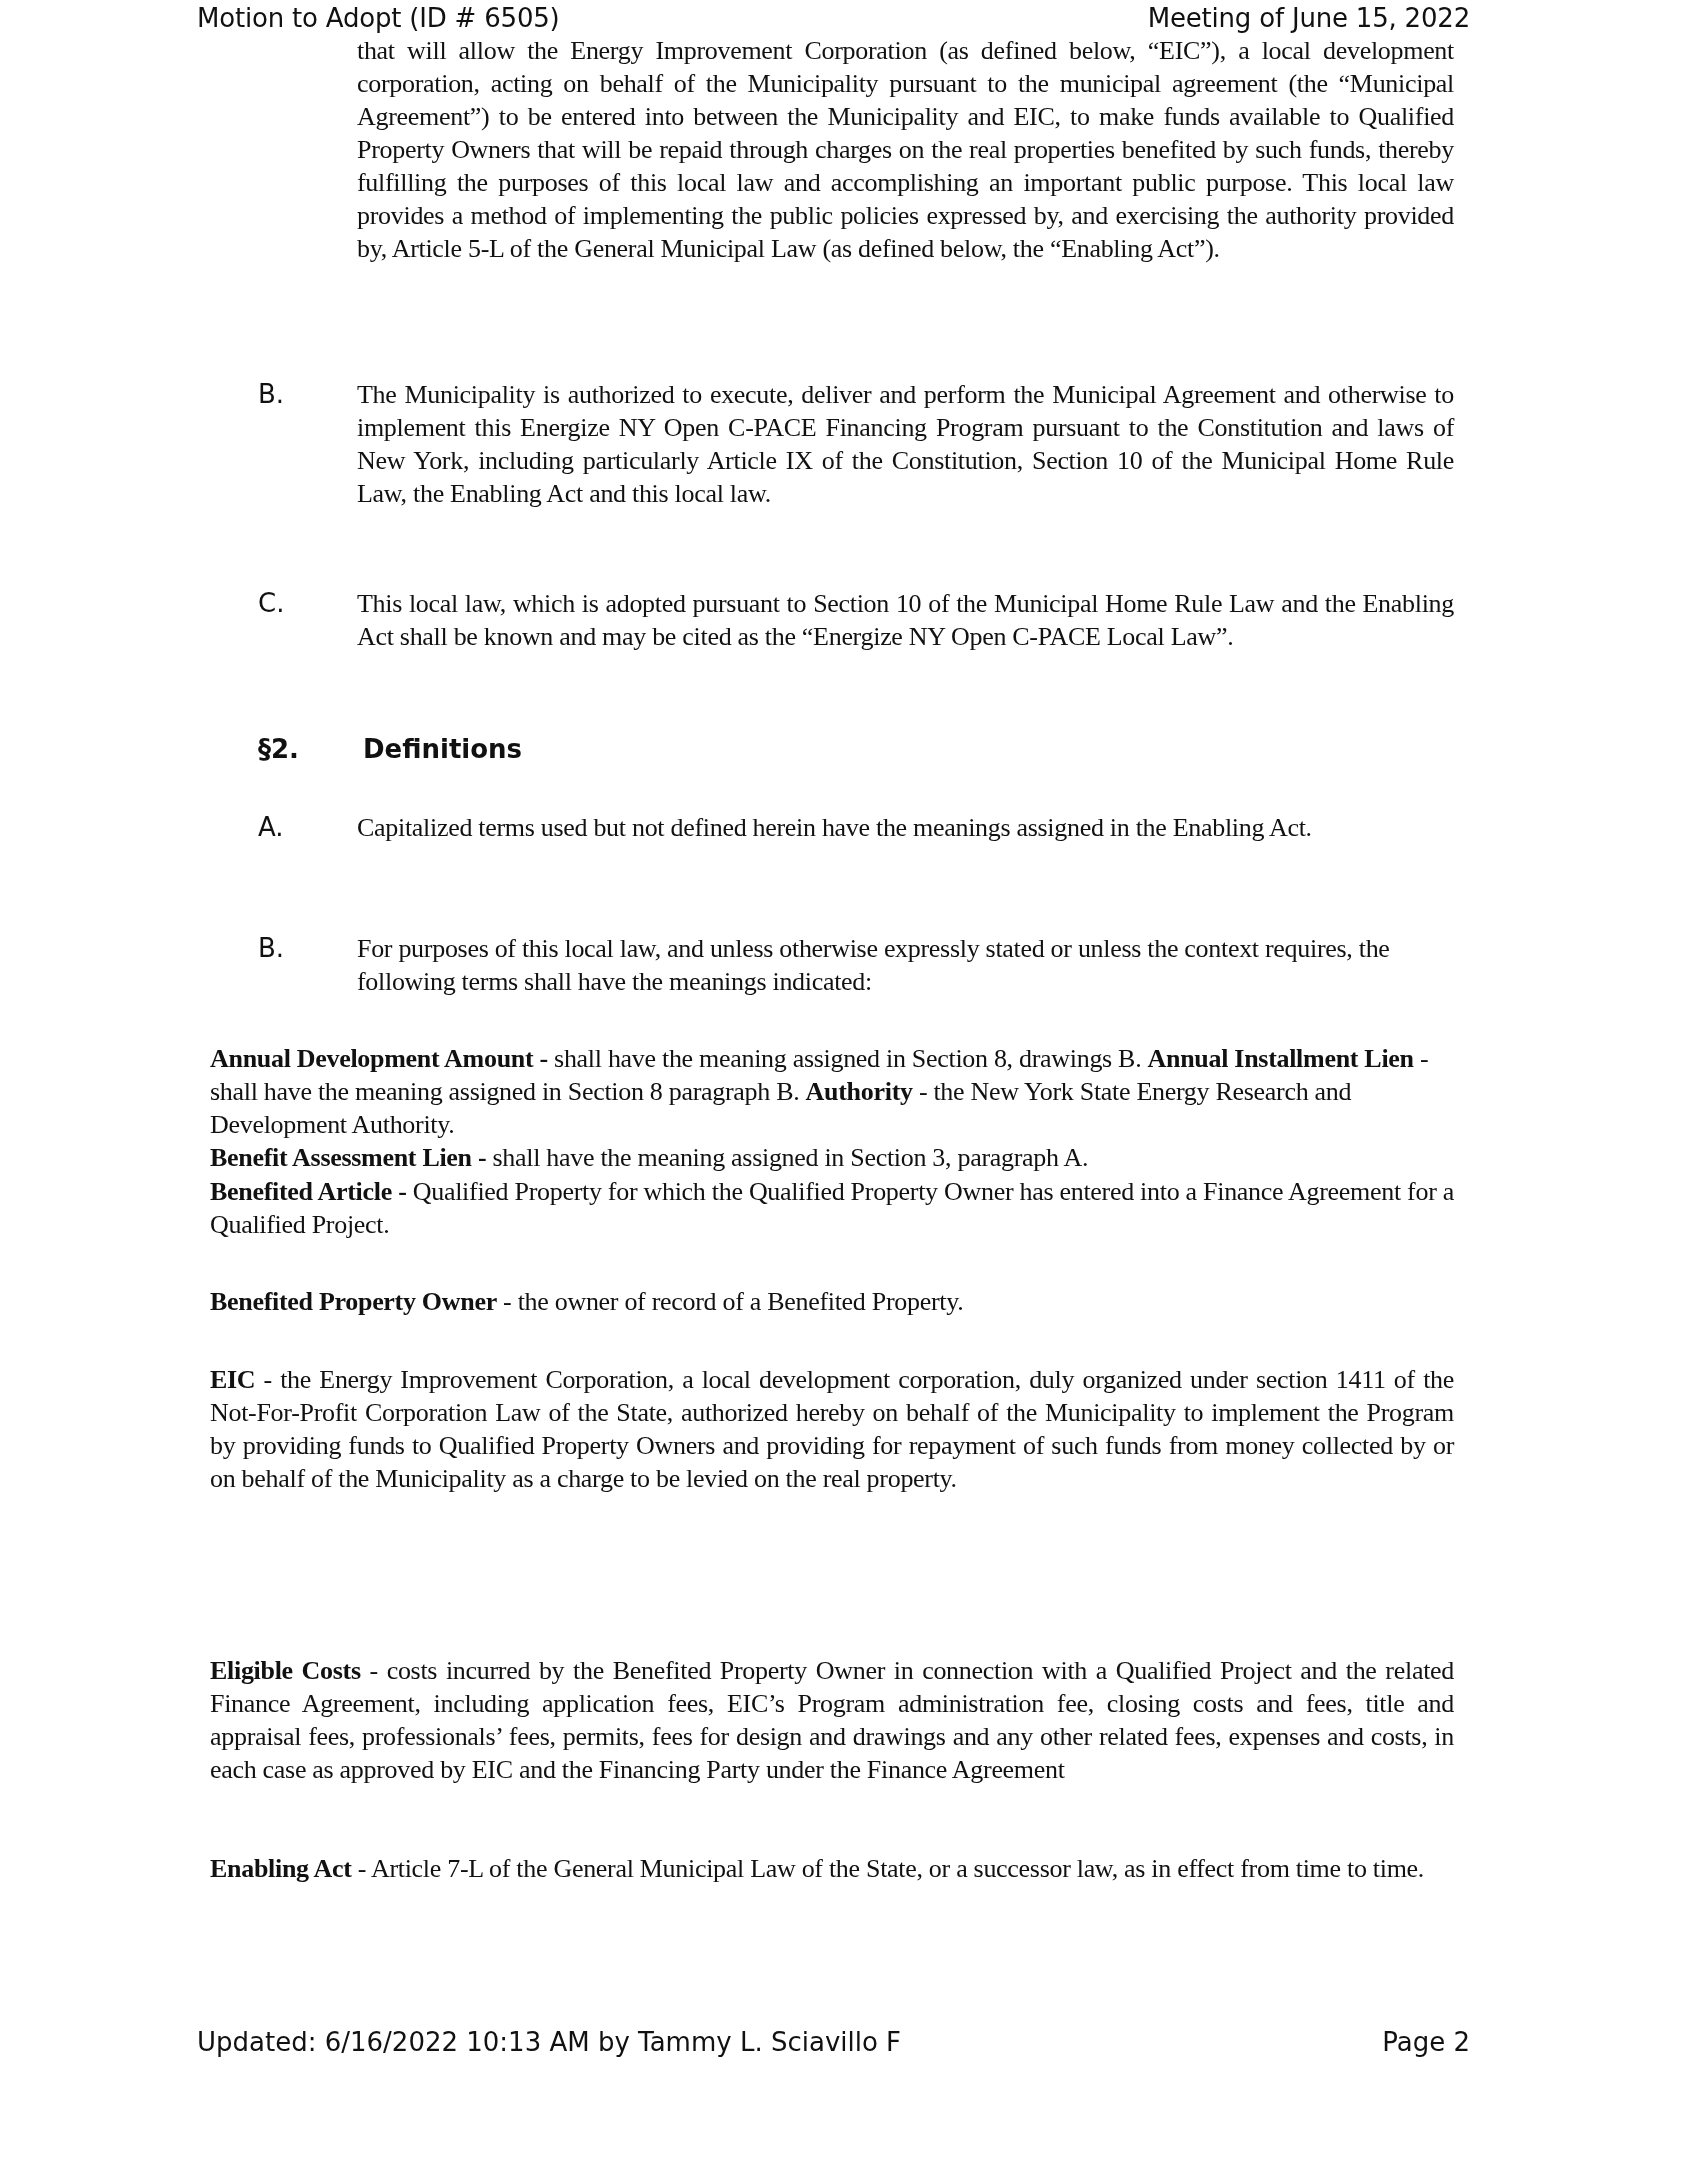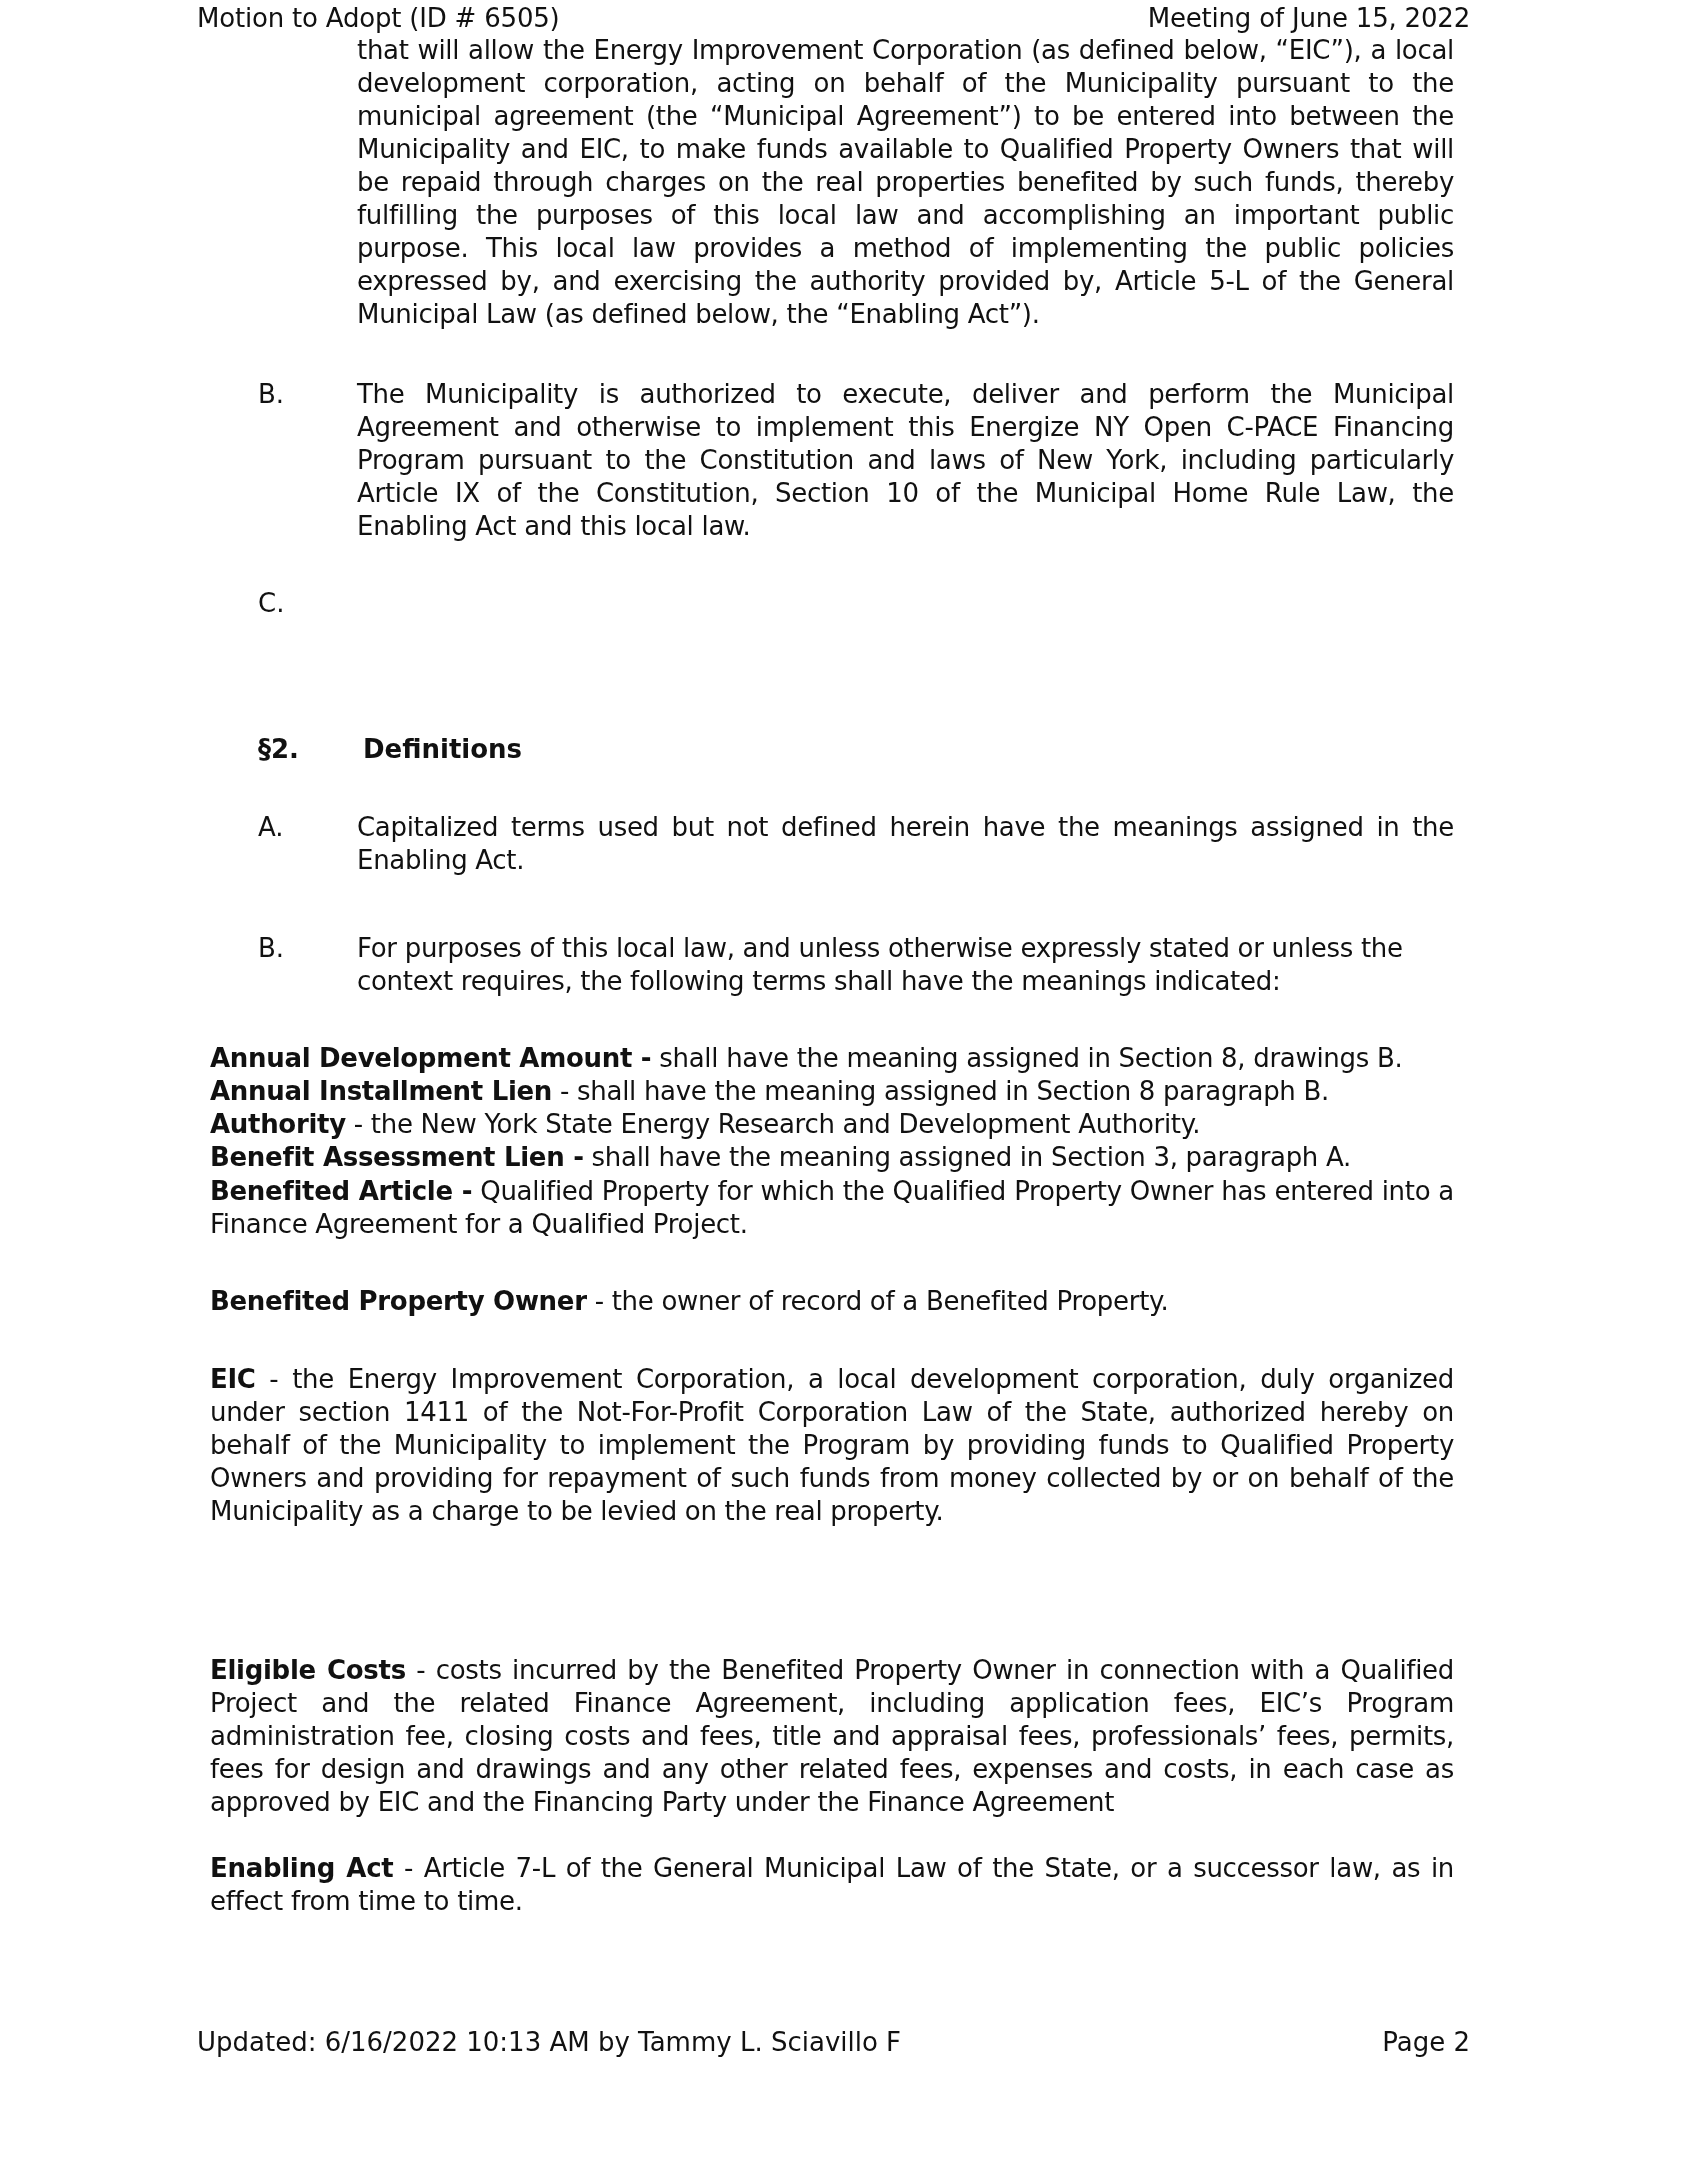--- a/index.html
+++ b/index.html
@@ -13,21 +13,21 @@
     display: flex; justify-content: space-between;
     font-size: 26px; line-height: 32px; letter-spacing: -0.2px;
   }
   .ftr {
     position: absolute; top: 2026px; left: 197px; width: 1273px;
     display: flex; justify-content: space-between;
     font-size: 26px; line-height: 32px; gap: 24px;
   }
   .para {
     position: absolute; font-size: 26px; line-height: 33px;
-    text-align: justify; letter-spacing: -0.3px;
+    text-align: justify; letter-spacing: -0.3px; font-family: Liberation Serif, serif;
   }
   .para.last-left { text-align-last: left; }
   .label { position: absolute; font-size: 26px; line-height: 33px; }
   .sec-num, .sec-title { font-weight: bold; }
   .def b { font-weight: bold; }
   .indent { left: 357px; width: 1097px; }
   .lab { left: 258px; }
   .full { left: 210px; width: 1244px; }
 </style>
 </head>
@@ -39,20 +39,21 @@
     <span>Motion to Adopt (ID # 6505)</span>
     <span>Meeting of June 15, 2022</span>
   </div>
 
   <div class="para indent last-left" style="top:34px;">that will allow the Energy Improvement Corporation (as defined below, “EIC”), a local development corporation, acting on behalf of the Municipality pursuant to the municipal agreement (the “Municipal Agreement”) to be entered into between the Municipality and EIC, to make funds available to Qualified Property Owners that will be repaid through charges on the real properties benefited by such funds, thereby fulfilling the purposes of this local law and accomplishing an important public purpose. This local law provides a method of implementing the public policies expressed by, and exercising the authority provided by, Article 5-L of the General Municipal Law (as defined below, the “Enabling Act”).</div>
 
   <div class="label lab" style="top:378px;">B.</div>
   <div class="para indent last-left" style="top:378px;">The Municipality is authorized to execute, deliver and perform the Municipal Agreement and otherwise to implement this Energize NY Open C-PACE Financing Program pursuant to the Constitution and laws of New York, including particularly Article IX of the Constitution, Section 10 of the Municipal Home Rule Law, the Enabling Act and this local law.</div>
 
   <div class="label lab" style="top:587px;">C.</div>
+  <div class="para indent last-left" style="top:587px;">This local law, which is adopted pursuant to Section 10 of the Municipal Home Rule Law and the Enabling Act shall be known and may be cited as the “Energize NY Open C-PACE Local Law”.</div>
 
   <div class="label lab sec-num" style="top:733px;">§2.</div>
   <div class="label sec-title" style="top:733px; left:357px;margin-left:6px;">Definitions</div>
 
   <div class="label lab" style="top:811px;">A.</div>
   <div class="para indent last-left" style="top:811px;">Capitalized terms used but not defined herein have the meanings assigned in the Enabling Act.</div>
 
   <div class="label lab" style="top:932px;">B.</div>
   <div class="para indent" style="top:932px; text-align:left; width:1089px;">For purposes of this local law, and unless otherwise expressly stated or unless the context requires, the following terms shall have the meanings indicated:</div>
 

